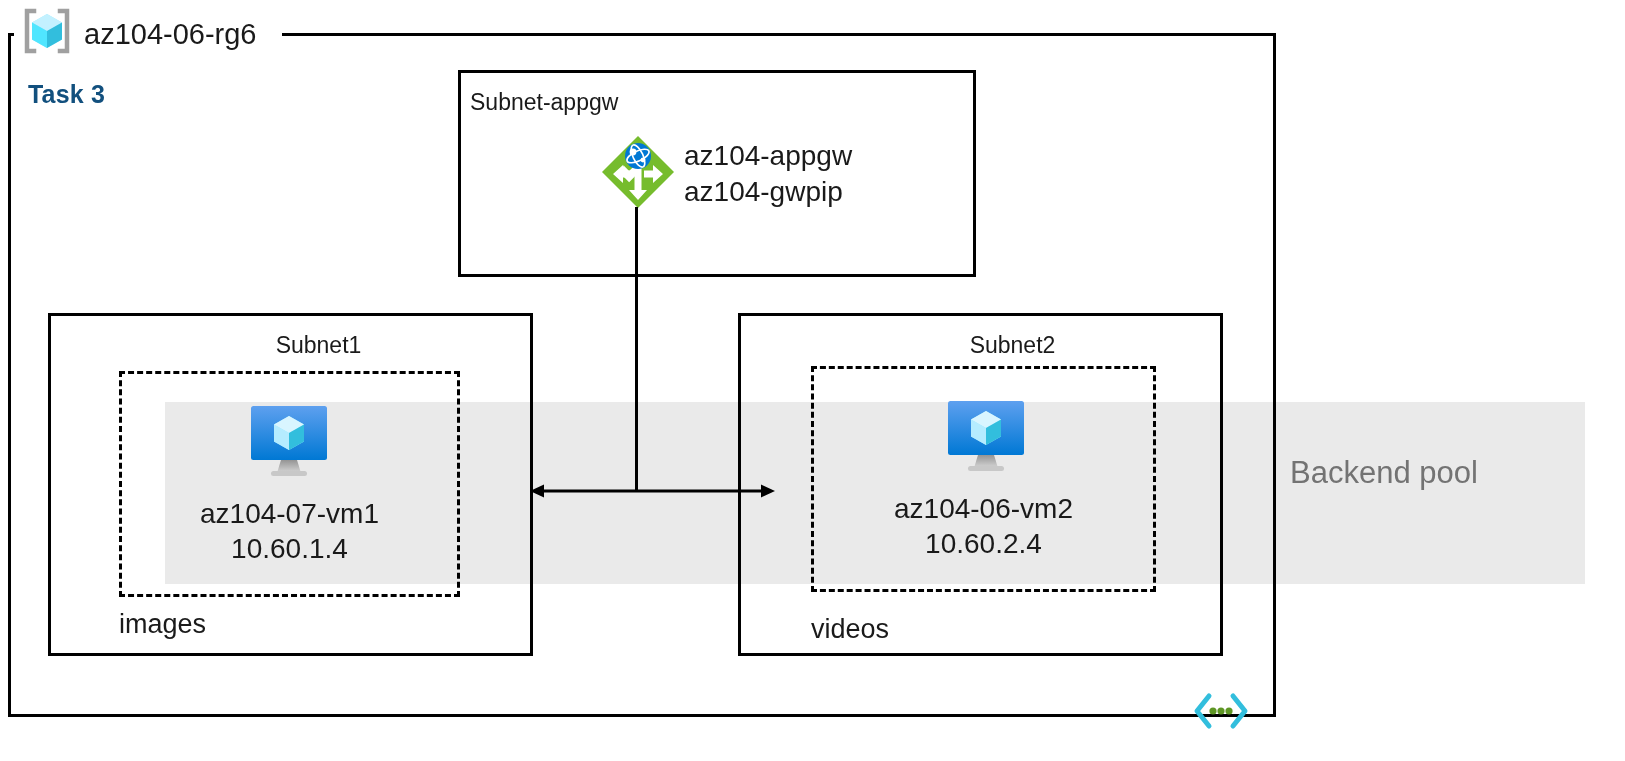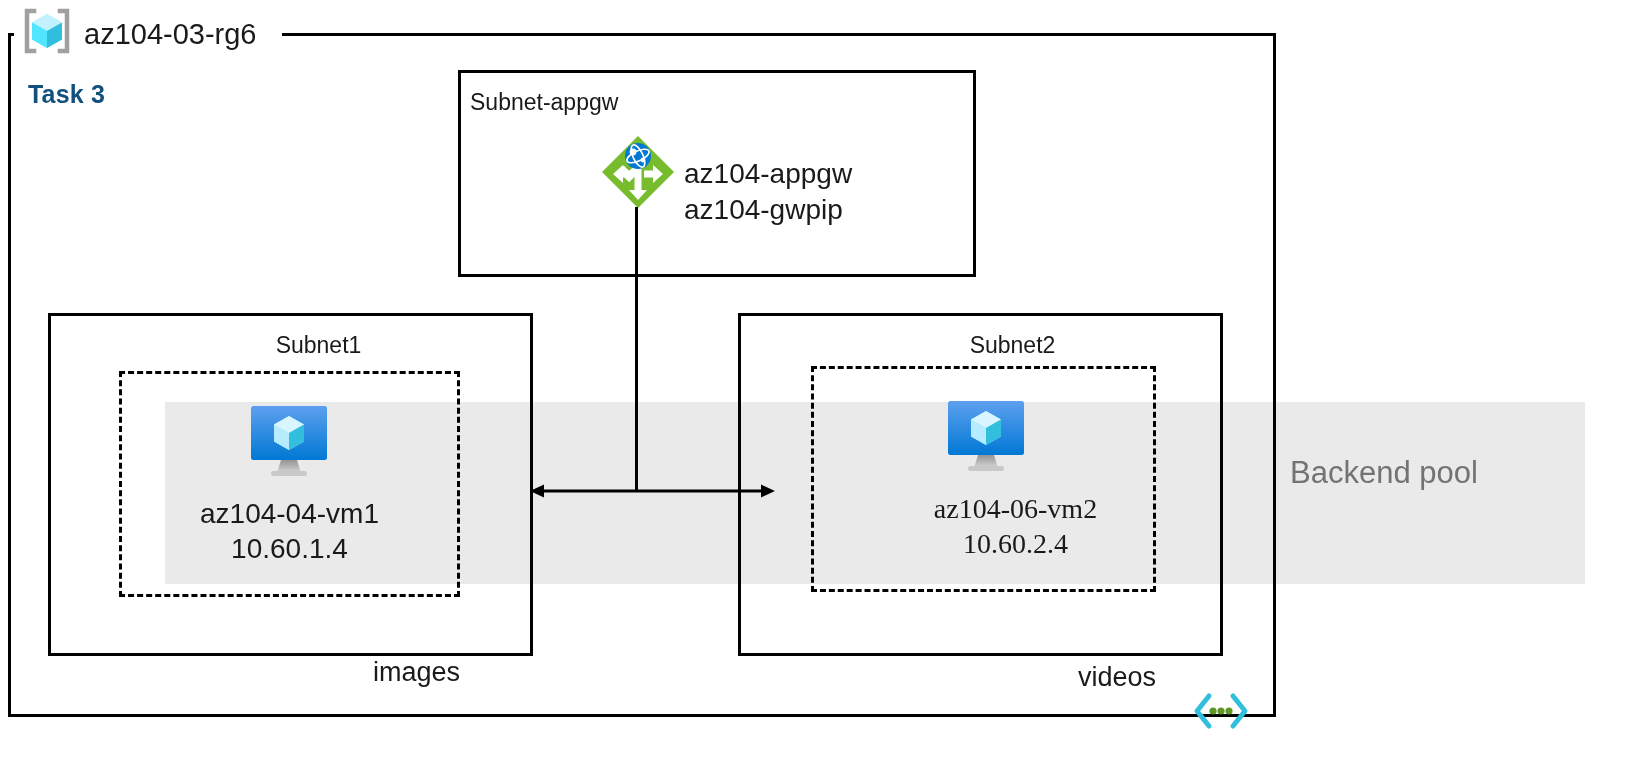--- a/index.html
+++ b/index.html
@@ -129,46 +129,45 @@
   
   .vm-text {
     font-size: 28px;
     line-height: 35px;
     color: #1a1a1a;
     text-align: center;
     z-index: 6;
     white-space: nowrap;
   }
   .vm1-text { left: 119px; top: 496px; width: 341px; }
-  .vm2-text { left: 843px; top: 491px; width: 345px; font-family: Liberation Serif, serif; }
+  .vm2-text { left: 811px; top: 491px; width: 345px; }
 
   
   .pool-name {
     font-size: 27px;
     line-height: 33px;
     color: #1a1a1a;
-    text-align: right;
-    z-index: 6;
-    white-space: nowrap;
-    margin-top: 48px;
+    text-align: left;
+    z-index: 6;
+    white-space: nowrap;
   }
   .pool1-name { left: 119px; top: 608px; width: 341px; }
   .pool2-name { left: 811px; top: 613px; width: 345px; }
 
   
   .appgw-icon {
     left: 600px;
     top: 134px;
     width: 76px;
     height: 76px;
     z-index: 6;
   }
   .appgw-text {
     left: 684px;
-    top: 156px;
+    top: 138px;
     font-size: 28px;
     line-height: 36px;
     color: #1a1a1a;
     z-index: 6;
     white-space: nowrap;
   }
 
   
   .conn-vertical {
     left: 635px;
@@ -211,21 +210,21 @@
 
       <g>
         <polygon points="25,6 40,14.5 40,31.5 25,40 10,31.5 10,14.5" fill="#9cebff"></polygon>
         <polygon points="25,6 40,14.5 25,23 10,14.5" fill="#c3f1ff"></polygon>
         <polygon points="25,23 40,14.5 40,31.5 25,40" fill="#32bedd"></polygon>
         <polygon points="25,23 10,14.5 10,31.5 25,40" fill="#50e6ff"></polygon>
       </g>
     </svg>
   </div>
 
-  <div class="abs rg-title">az104-03-rg6</div>
+  <div class="abs rg-title">az104-06-rg6</div>
 
   <div class="abs task-label">Task 3</div>
 
   <div class="abs subnet-box subnet-appgw-box"></div>
   <div class="abs subnet-title subnet-appgw-title">Subnet-appgw</div>
 
   <div class="abs appgw-icon">
     <svg width="76" height="76" viewBox="0 0 76 76">
       <polygon points="38,2 74,38 38,74 2,38" fill="#76bc2d"></polygon>
 
@@ -286,21 +285,21 @@
       <g transform="translate(39 28)">
         <polygon points="0,-17 15,-8.5 15,8.5 0,17 -15,8.5 -15,-8.5" fill="#9ce8ff"></polygon>
         <polygon points="0,-17 15,-8.5 0,0 -15,-8.5" fill="#d9f5ff"></polygon>
         <polygon points="0,0 15,-8.5 15,8.5 0,17" fill="#32bedd"></polygon>
         <polygon points="0,0 -15,-8.5 -15,8.5 0,17" fill="#b5ecff"></polygon>
       </g>
     </svg>
   </div>
 
   <div class="abs vm-text vm1-text">
-    <div>az104-04-vm1</div>
+    <div>az104-07-vm1</div>
     <div>10.60.1.4</div>
   </div>
 
   <div class="abs pool-name pool1-name">images</div>
 
   <div class="abs subnet-box subnet2-box"></div>
   <div class="abs subnet-title subnet2-title">Subnet2</div>
   <div class="abs vm-dashed vm2-dashed"></div>
 
   <div class="abs vm-icon vm2-icon">

